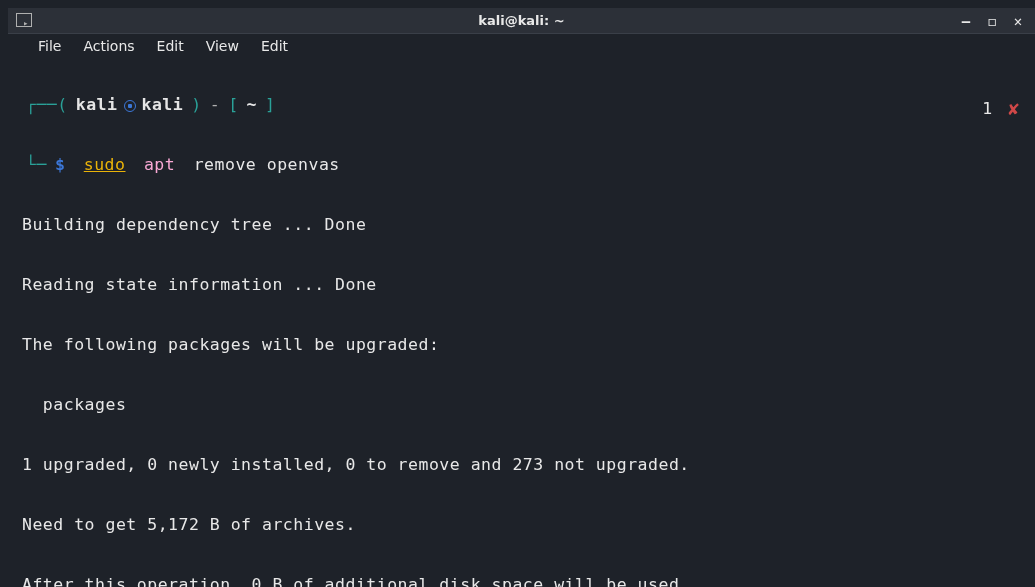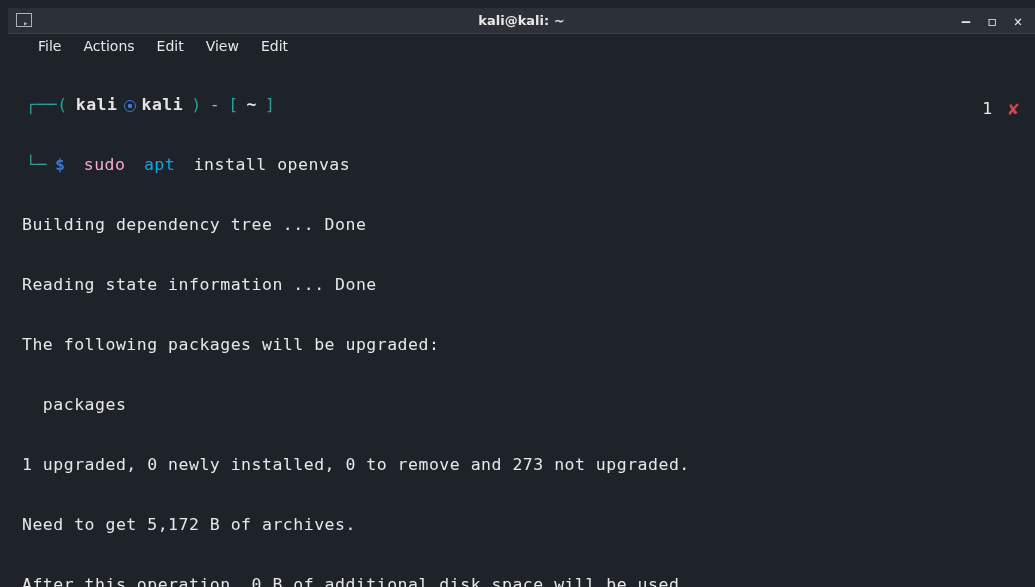--- a/index.html
+++ b/index.html
@@ -131,24 +131,25 @@
       display: block;
     }
     .prompt-corner {
       color: #2aa198;
     }
     .dollar {
       color: #3b77d8;
       font-weight: bold;
     }
     .cmd-sudo {
+      color: #eab308;
+      text-decoration: underline;
+    }
+    .cmd-apt {
       color: #f9a8d4;
-    }
-    .cmd-apt {
-      color: #0ea5e9;
     }
     .cmd-rest {
       color: #e8e8e8;
     }
     .output {
       color: #e8e8e8;
     }
     .status-indicator {
       position: absolute;
       right: 12px;
@@ -183,21 +184,21 @@
 <div class="menubar">
   <div class="menu-item">File</div>
   <div class="menu-item">Actions</div>
   <div class="menu-item">Edit</div>
   <div class="menu-item">View</div>
   <div class="menu-item">Edit</div>
 </div>
 
 <div class="terminal-area">
 <div><span class="prompt-open">┌──(</span><span class="user-host">kali</span><span class="at-sym"></span><span class="user-host">kali</span><span class="prompt-close">)</span><span class="prompt-dash">-</span><span class="prompt-close">[</span><span class="prompt-path">~</span><span class="prompt-close">]</span></div>
-<div class="prompt-line-bottom"><span class="prompt-corner">└─</span><span class="dollar">$</span> <span class="cmd-sudo">sudo</span> <span class="cmd-apt">apt</span><span class="cmd-rest"> install openvas</span></div>
+<div class="prompt-line-bottom"><span class="prompt-corner">└─</span><span class="dollar">$</span> <span class="cmd-sudo">sudo</span> <span class="cmd-apt">apt</span><span class="cmd-rest"> remove openvas</span></div>
 <div class="output">Building dependency tree ... Done</div>
 <div class="output">Reading state information ... Done</div>
 <div class="output">The following packages will be upgraded:</div>
 <div class="output">  packages</div>
 <div class="output">1 upgraded, 0 newly installed, 0 to remove and 273 not upgraded.</div>
 <div class="output">Need to get 5,172 B of archives.</div>
 <div class="output">After this operation, 0 B of additional disk space will be used.</div>
 
 
 

